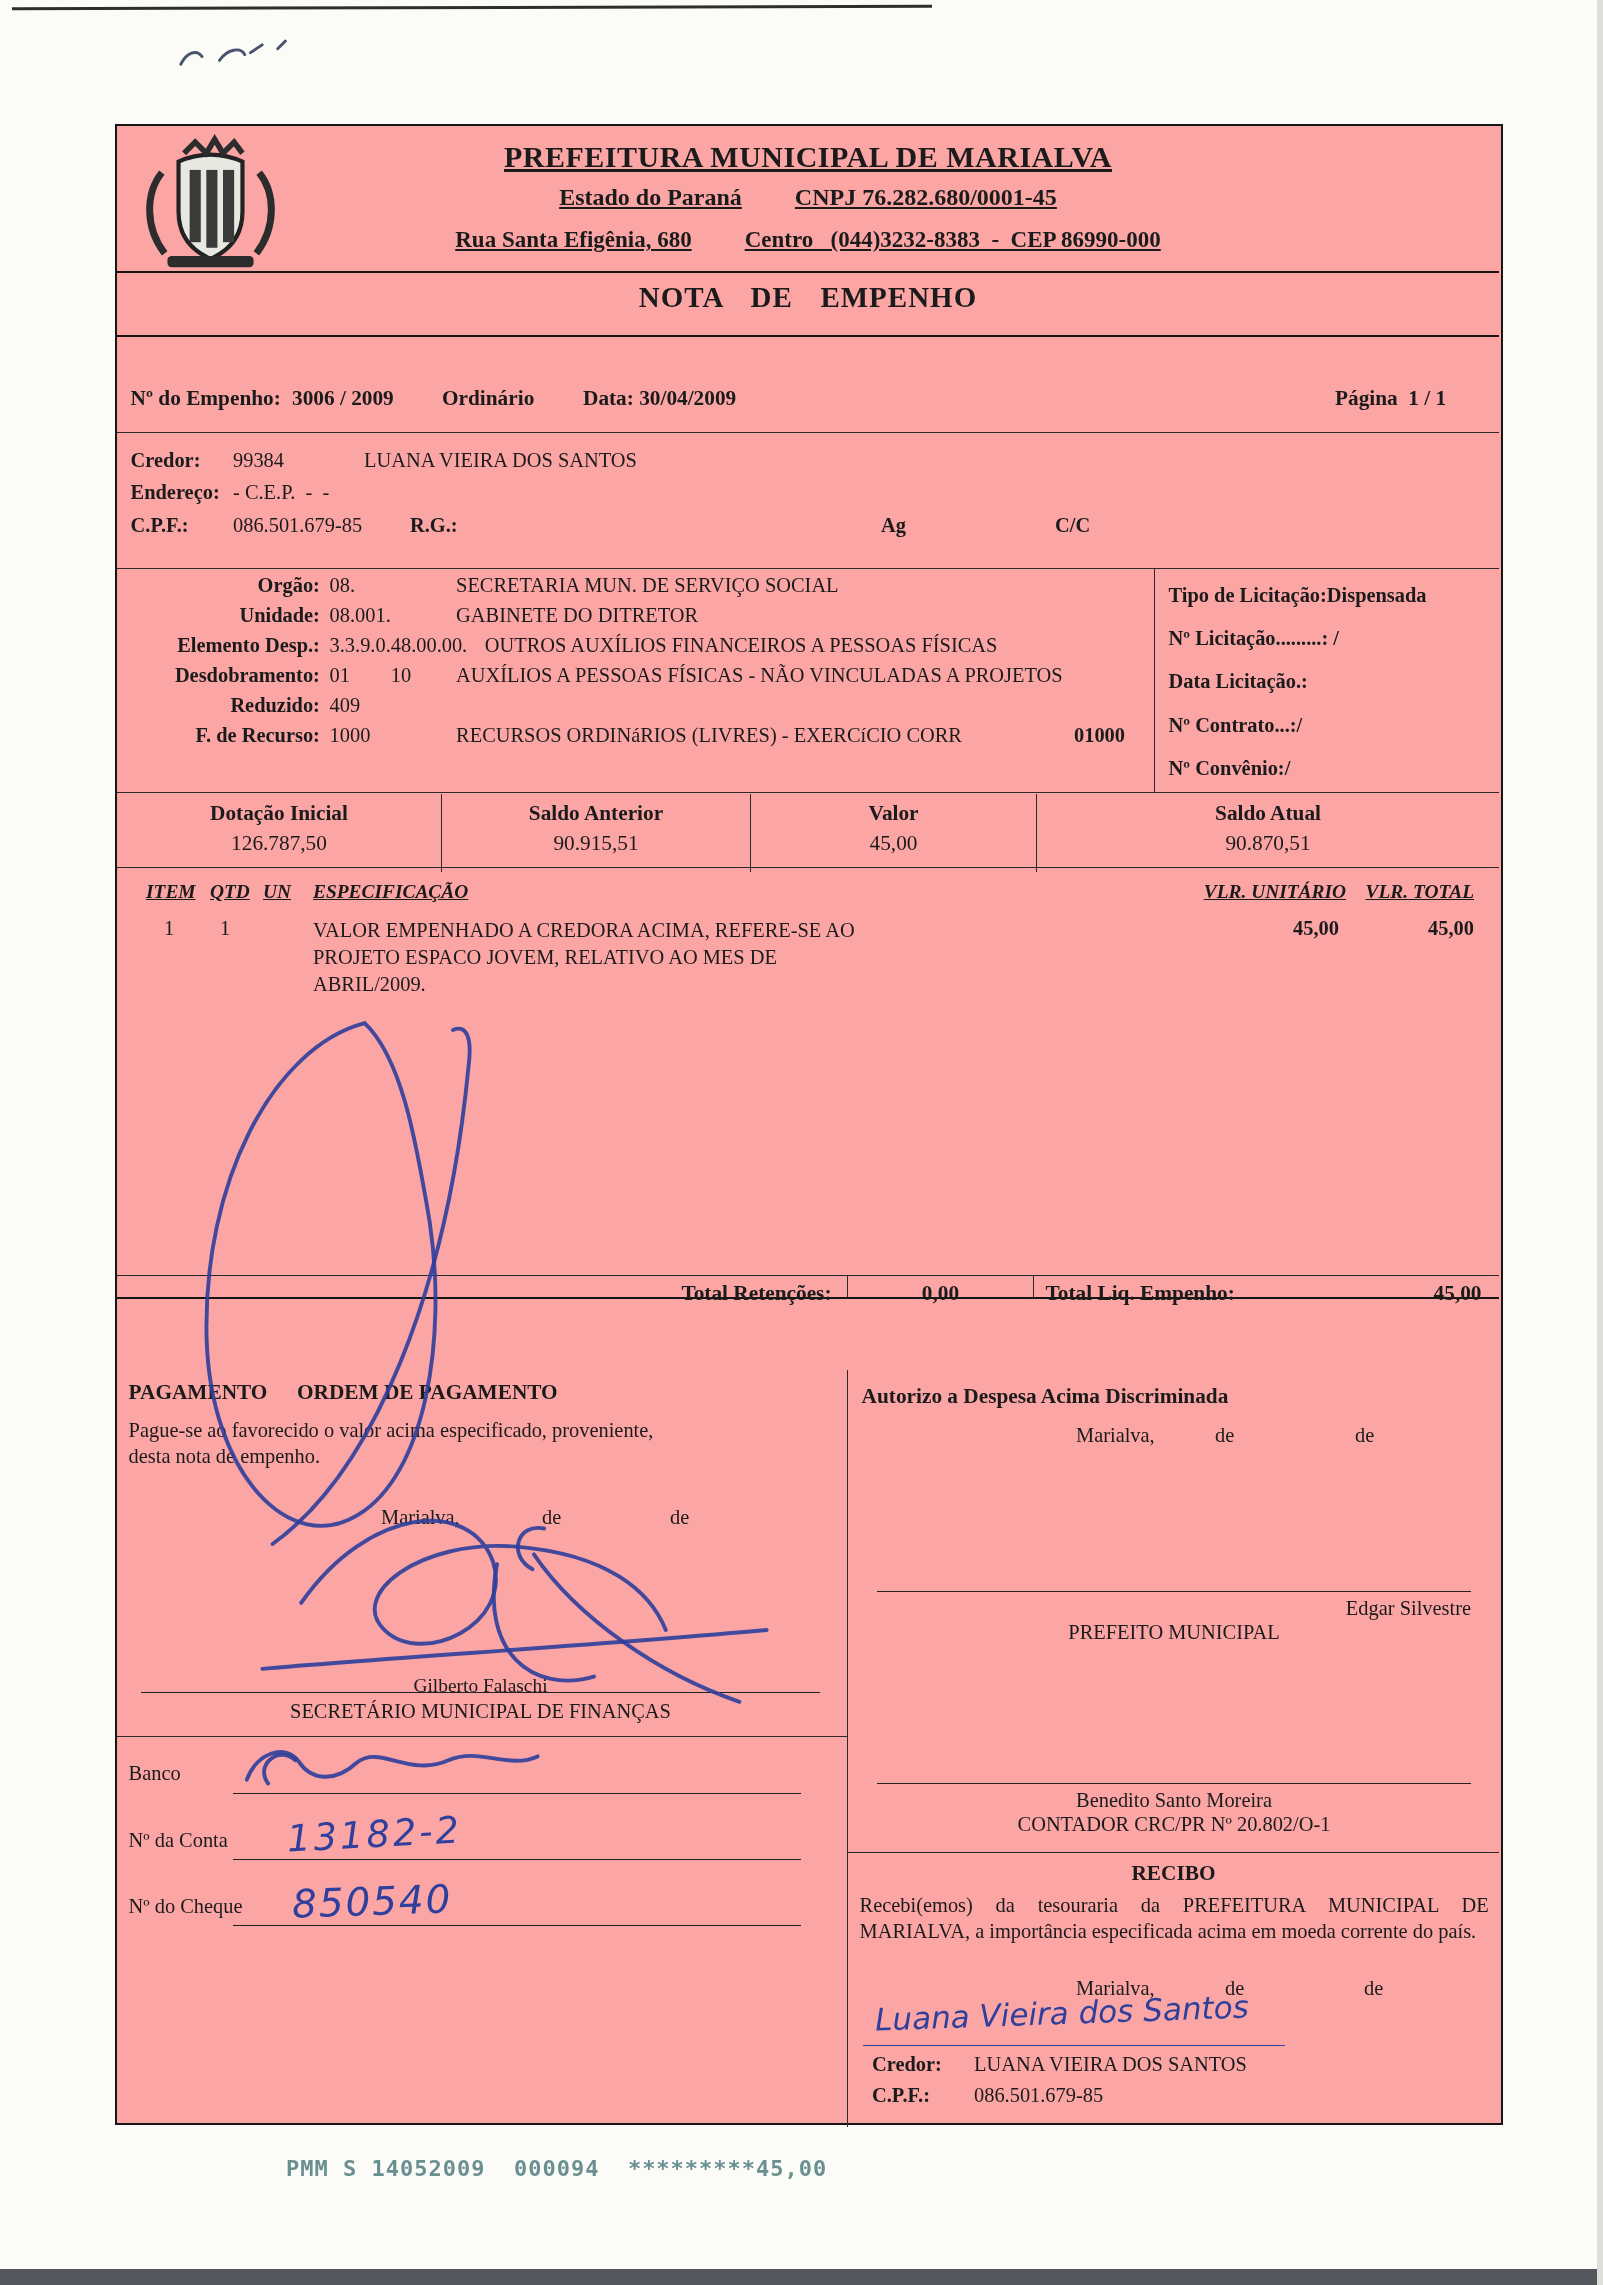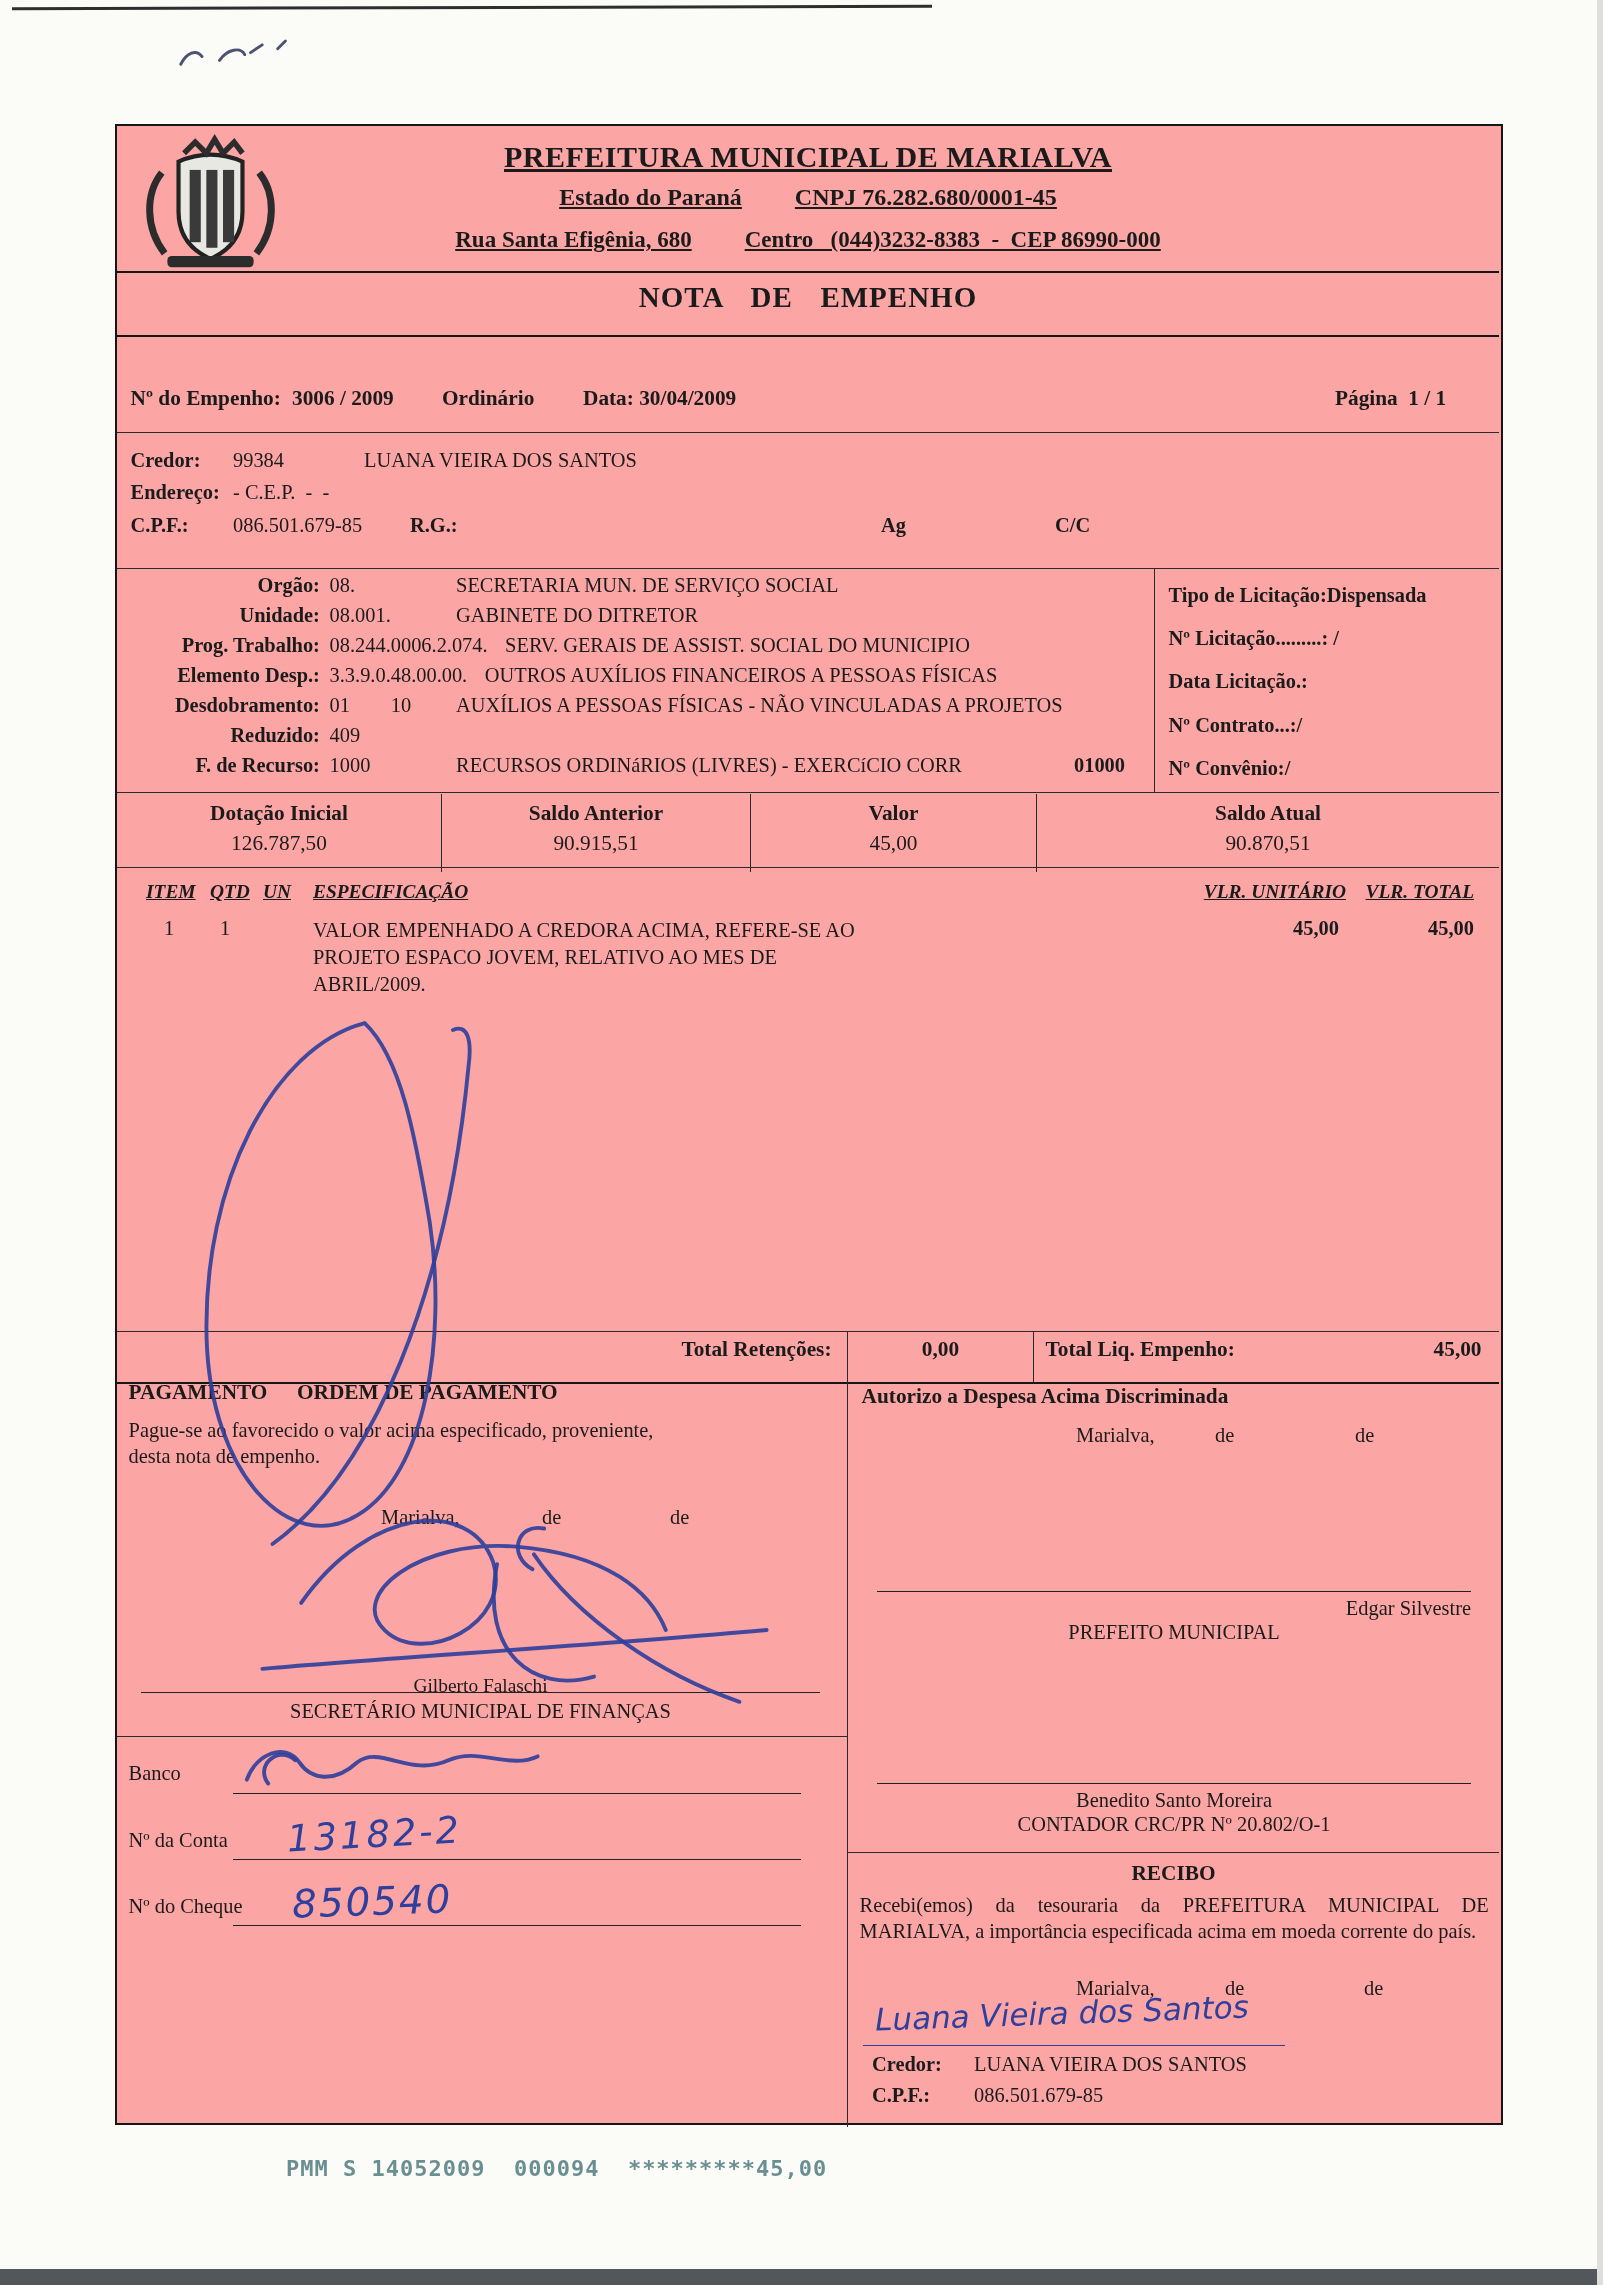--- a/index.html
+++ b/index.html
@@ -65,21 +65,21 @@
 
   .items-area { top:741px; height:464px; }
   .items-area .ih { position:absolute; top:13.6px; font-size:19.4px; font-weight:bold; font-style:italic; text-decoration:underline; white-space:nowrap; }
   .ih-item { left:29px; } .ih-qtd { left:93px; } .ih-un { left:146px; } .ih-esp { left:196px; }
   .ih-unit { right:153px; } .ih-tot { right:25px; }
   .items-area .iv { position:absolute; top:50px; font-size:20.4px; }
   .iv-item { left:47px; } .iv-qtd { left:103px; }
   .iv-desc { left:196px; width:563px; line-height:27px; }
   .iv-unit { right:160px; font-weight:bold; } .iv-tot { right:25px; font-weight:bold; }
 
-  .retencoes-row { top:1205px; height:53px; border-top:1.9px solid #2a2a2a; border-bottom:2.9px solid #161616; font-size:21.3px; line-height:35px; }
+  .retencoes-row { top:1149px; height:24px; border-top:1.9px solid #2a2a2a; border-bottom:2.9px solid #161616; font-size:21.3px; line-height:35px; }
   .ret-c1 { position:absolute; left:0; width:730px; height:100%; text-align:right; padding-right:15.5px; font-weight:bold; }
   .ret-c2 { position:absolute; left:730px; width:186px; height:100%; border-left:1.9px solid #2a2a2a; text-align:center; font-weight:bold; }
   .ret-c3 { position:absolute; left:916px; width:466px; height:100%; border-left:1.9px solid #2a2a2a; }
   .ret-c3 .lab { position:absolute; left:11.6px; font-weight:bold; }
   .ret-c3 .val { position:absolute; right:17.5px; font-weight:bold; }
 
   .bottom-area { top:1244px; height:757px; }
   .b-left { position:absolute; left:0; top:0; width:730px; height:757px; }
   .b-right { position:absolute; left:730px; top:0; width:652px; height:757px; border-left:1.9px solid #2a2a2a; }
 
@@ -195,25 +195,20 @@
       <div class="orgao-rows">
         <div class="orow">
           <span class="olabel">Orgão:</span>
           <span class="ocode">08.</span>
           <span class="odesc">SECRETARIA MUN. DE SERVIÇO SOCIAL</span>
         </div>
         <div class="orow">
           <span class="olabel">Unidade:</span>
           <span class="ocode">08.001.</span>
           <span class="odesc">GABINETE DO DITRETOR</span>
-        </div>
-        <div class="orow">
-          <span class="olabel">Prog. Trabalho:</span>
-          <span class="ocode">08.244.0006.2.074.</span>
-          <span class="odesc">SERV. GERAIS DE ASSIST. SOCIAL DO MUNICIPIO</span>
         </div>
         <div class="orow">
           <span class="olabel">Elemento Desp.:</span>
           <span class="ocode">3.3.9.0.48.00.00.</span>
           <span class="odesc">OUTROS AUXÍLIOS FINANCEIROS A PESSOAS FÍSICAS</span>
         </div>
         <div class="orow">
           <span class="olabel">Desdobramento:</span>
           <span class="ocode">01        10</span>
           <span class="odesc">AUXÍLIOS A PESSOAS FÍSICAS - NÃO VINCULADAS A PROJETOS</span>

